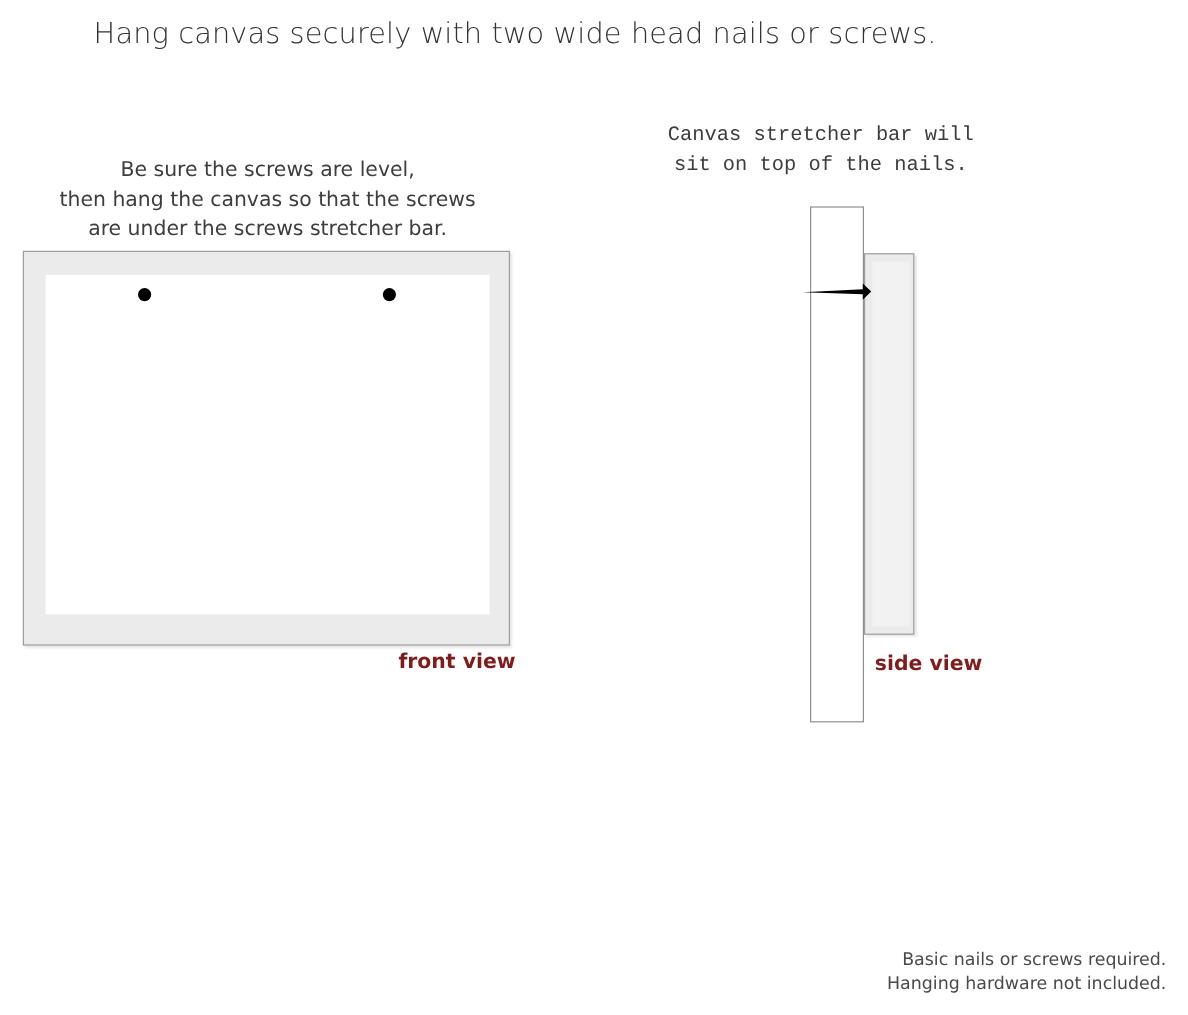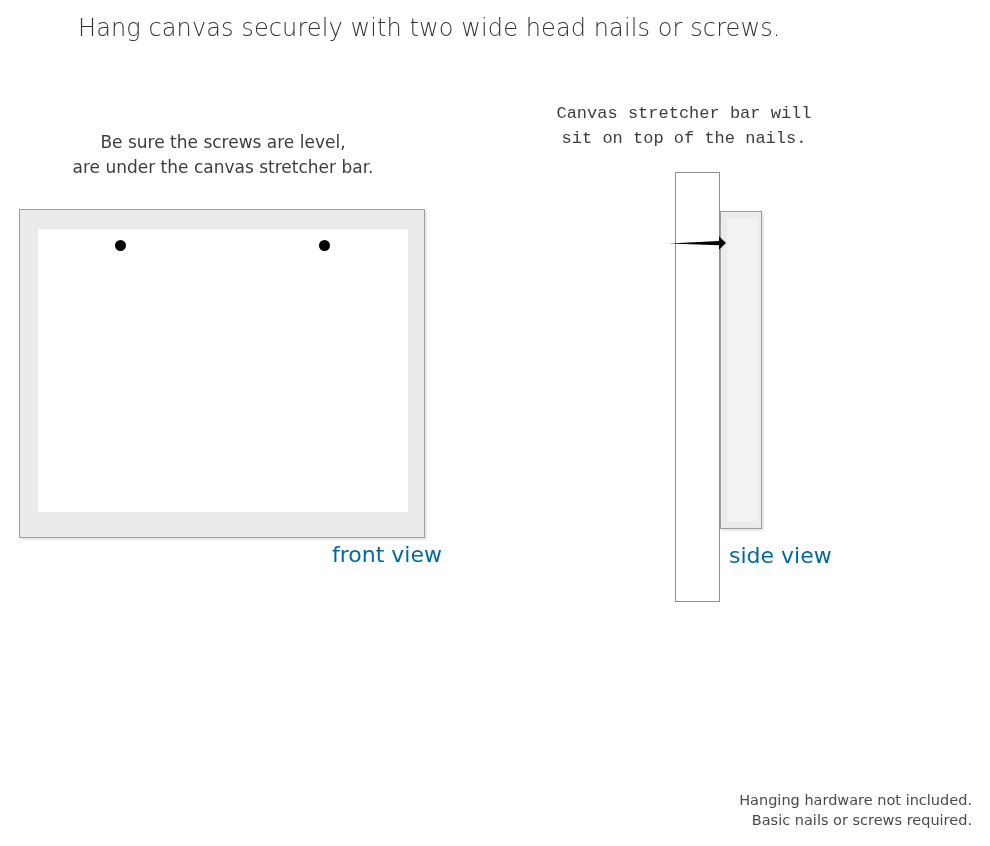--- a/index.html
+++ b/index.html
@@ -140,23 +140,23 @@
     left: -6px;
     top: 63px;
     width: 64px;
     height: 16px;
     overflow: visible;
   }
 
   
   .view-label {
     position: absolute;
-    font-size: 22px;
-    font-weight: 400;
-    color: #0369a1;
+    font-size: 17px;
+    font-weight: 700;
+    color: #7f1d1d;
     white-space: nowrap;
   }
   .label-front { left: 332px; top: 542px; }
   .label-side  { left: 729px; top: 543px; text-align: right; }
 
   
   .footer {
     position: absolute;
     right: 18px;
     top: 790px;
@@ -170,21 +170,22 @@
 </style>
 </head>
 <body>
 
 <div class="canvas-root">
 
   <div class="title">Hang canvas securely with two wide head nails or screws.</div>
 
   <div class="caption caption-left">
     <span class="line">Be sure the screws are level,</span>
-    <span class="line">are under the canvas stretcher bar.</span>
+    <span class="line">then hang the canvas so that the screws</span>
+    <span class="line">are under the screws stretcher bar.</span>
   </div>
 
   <div class="caption caption-right">
     <span class="line">Canvas stretcher bar will</span>
     <span class="line">sit on top of the nails.</span>
   </div>
 
   <div class="front-view">
     <div class="front-frame"></div>
     <div class="front-inner"></div>
@@ -202,17 +203,17 @@
 
         <path d="M0,8.6 L50,6.0 L50,1.2 L57,8.0 L50,14.8 L50,10.2 Z" fill="#000000"></path>
       </svg>
     </div>
   </div>
 
   <div class="view-label label-front">front view</div>
   <div class="view-label label-side">side view</div>
 
   <div class="footer">
+    <span class="line">Basic nails or screws required.</span>
     <span class="line">Hanging hardware not included.</span>
-    <span class="line">Basic nails or screws required.</span>
   </div>
 
 </div>
 
 </body></html>

